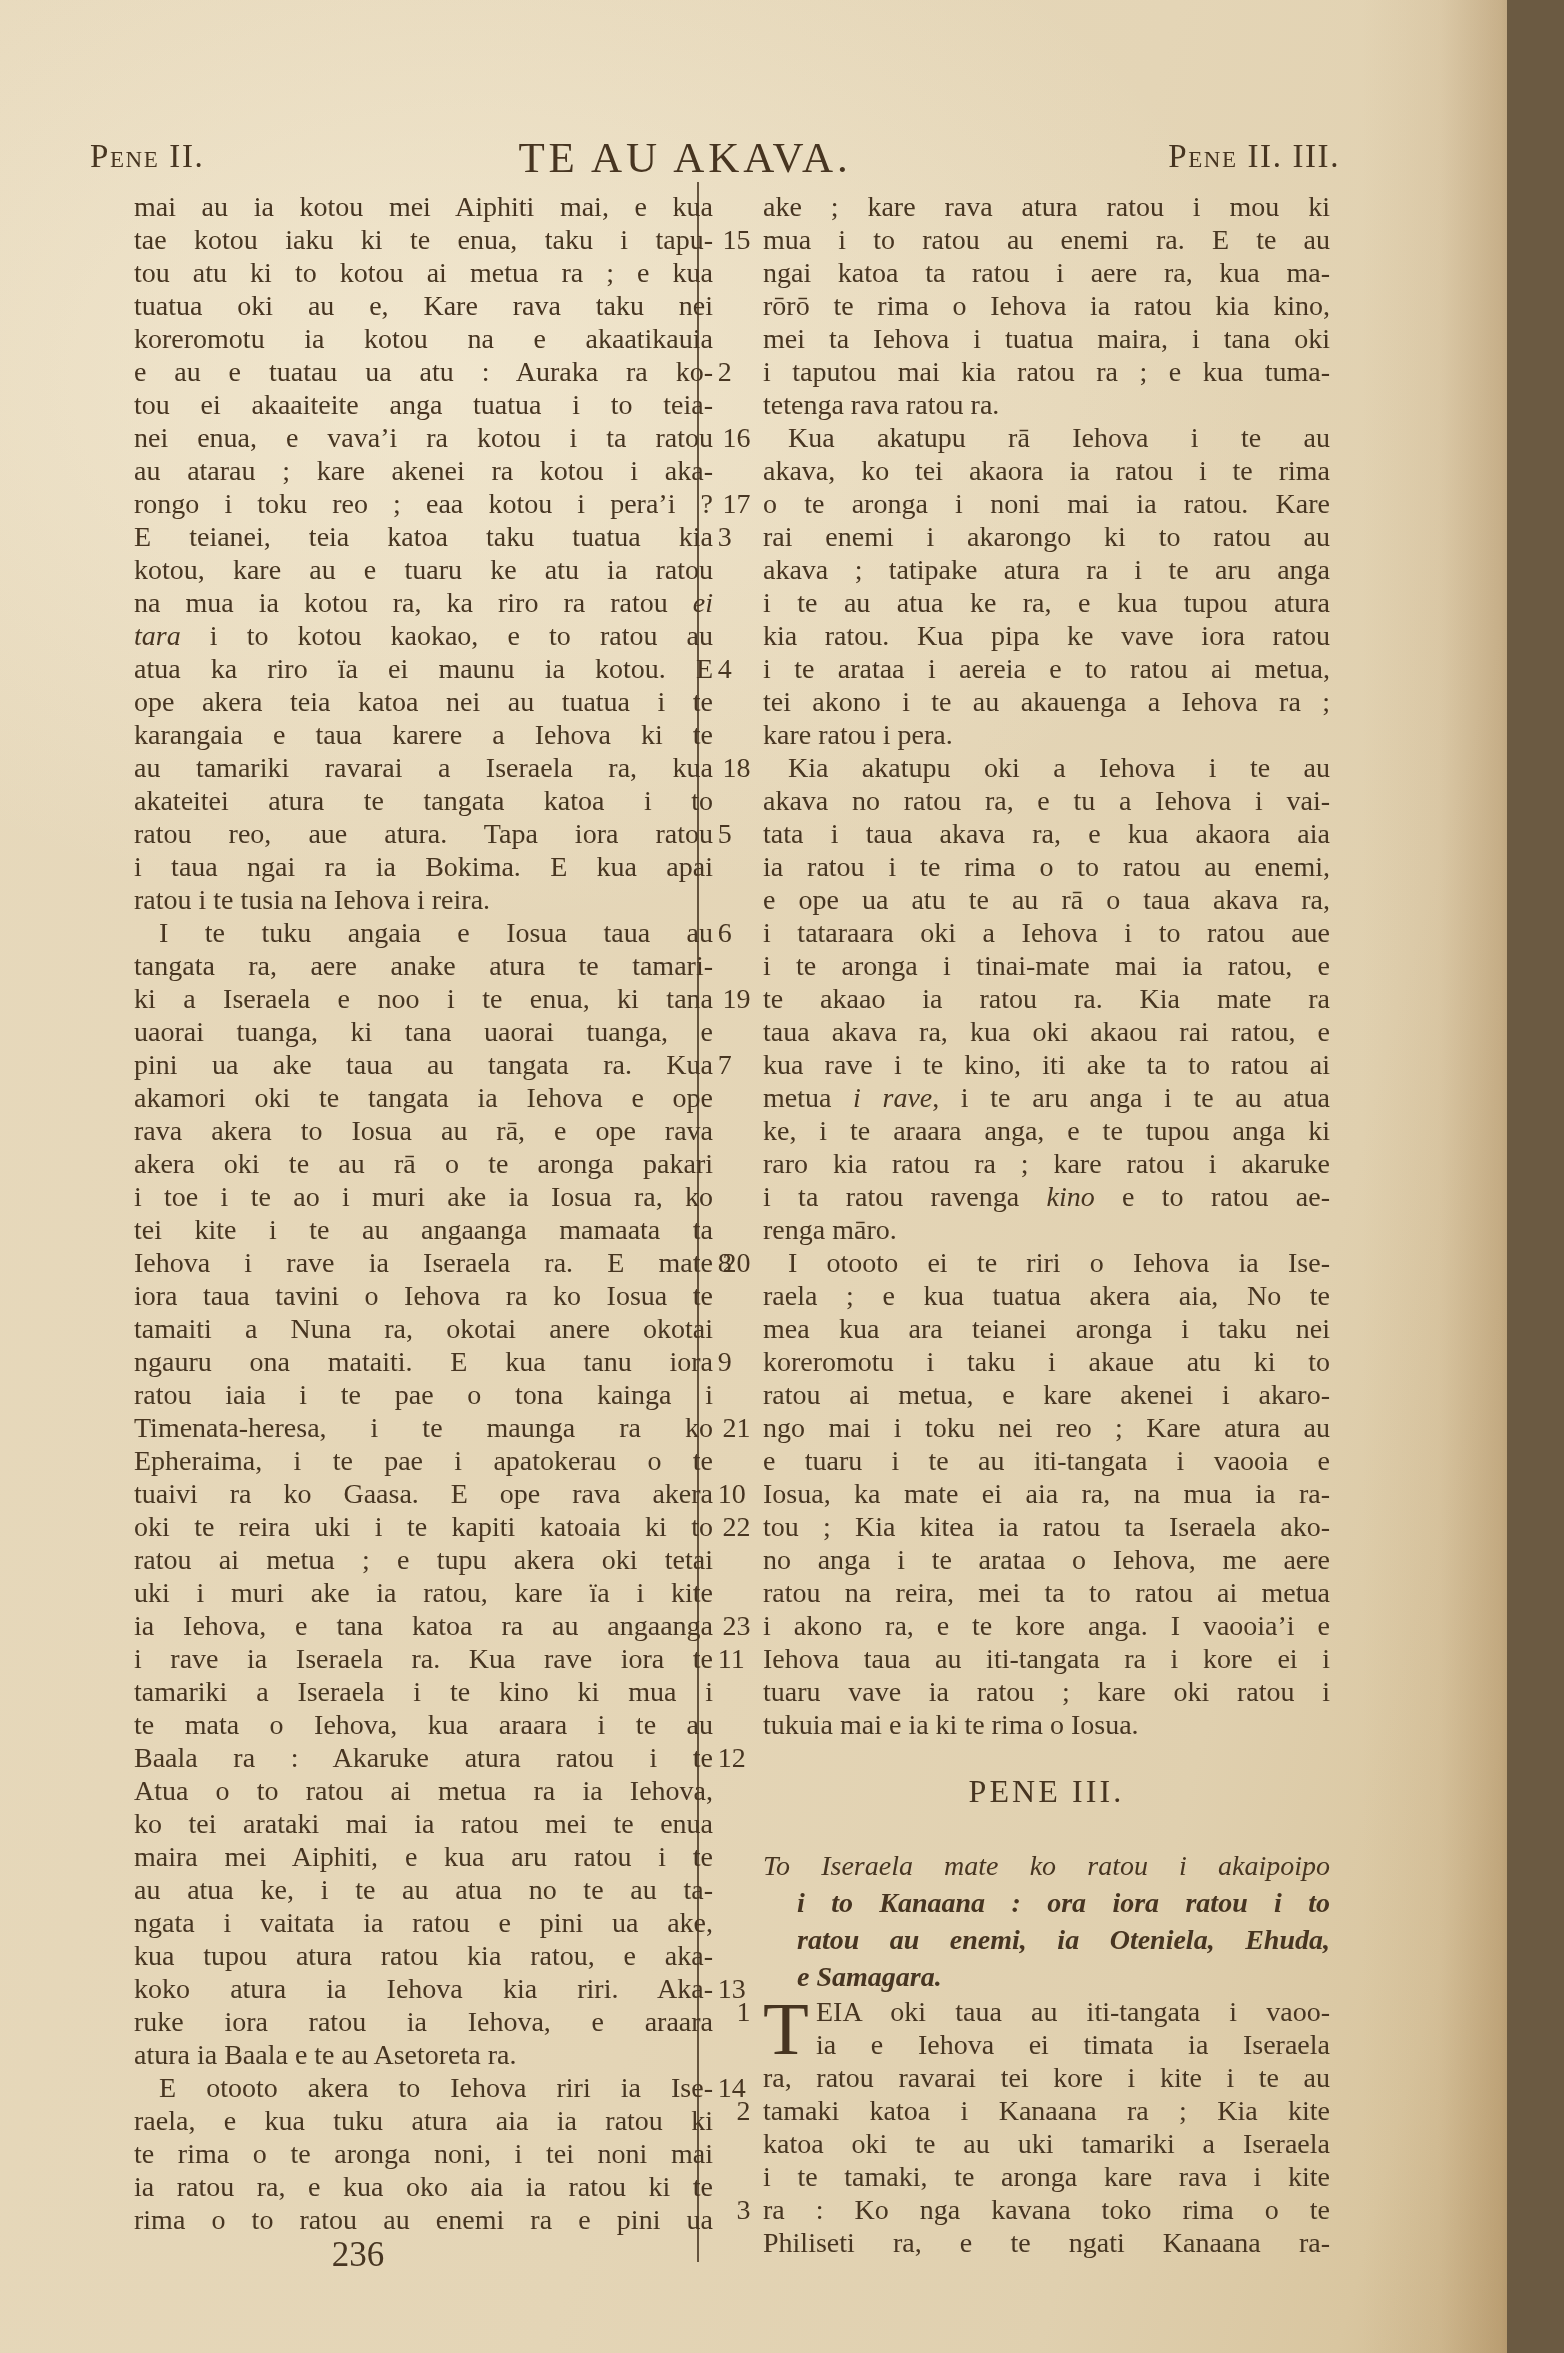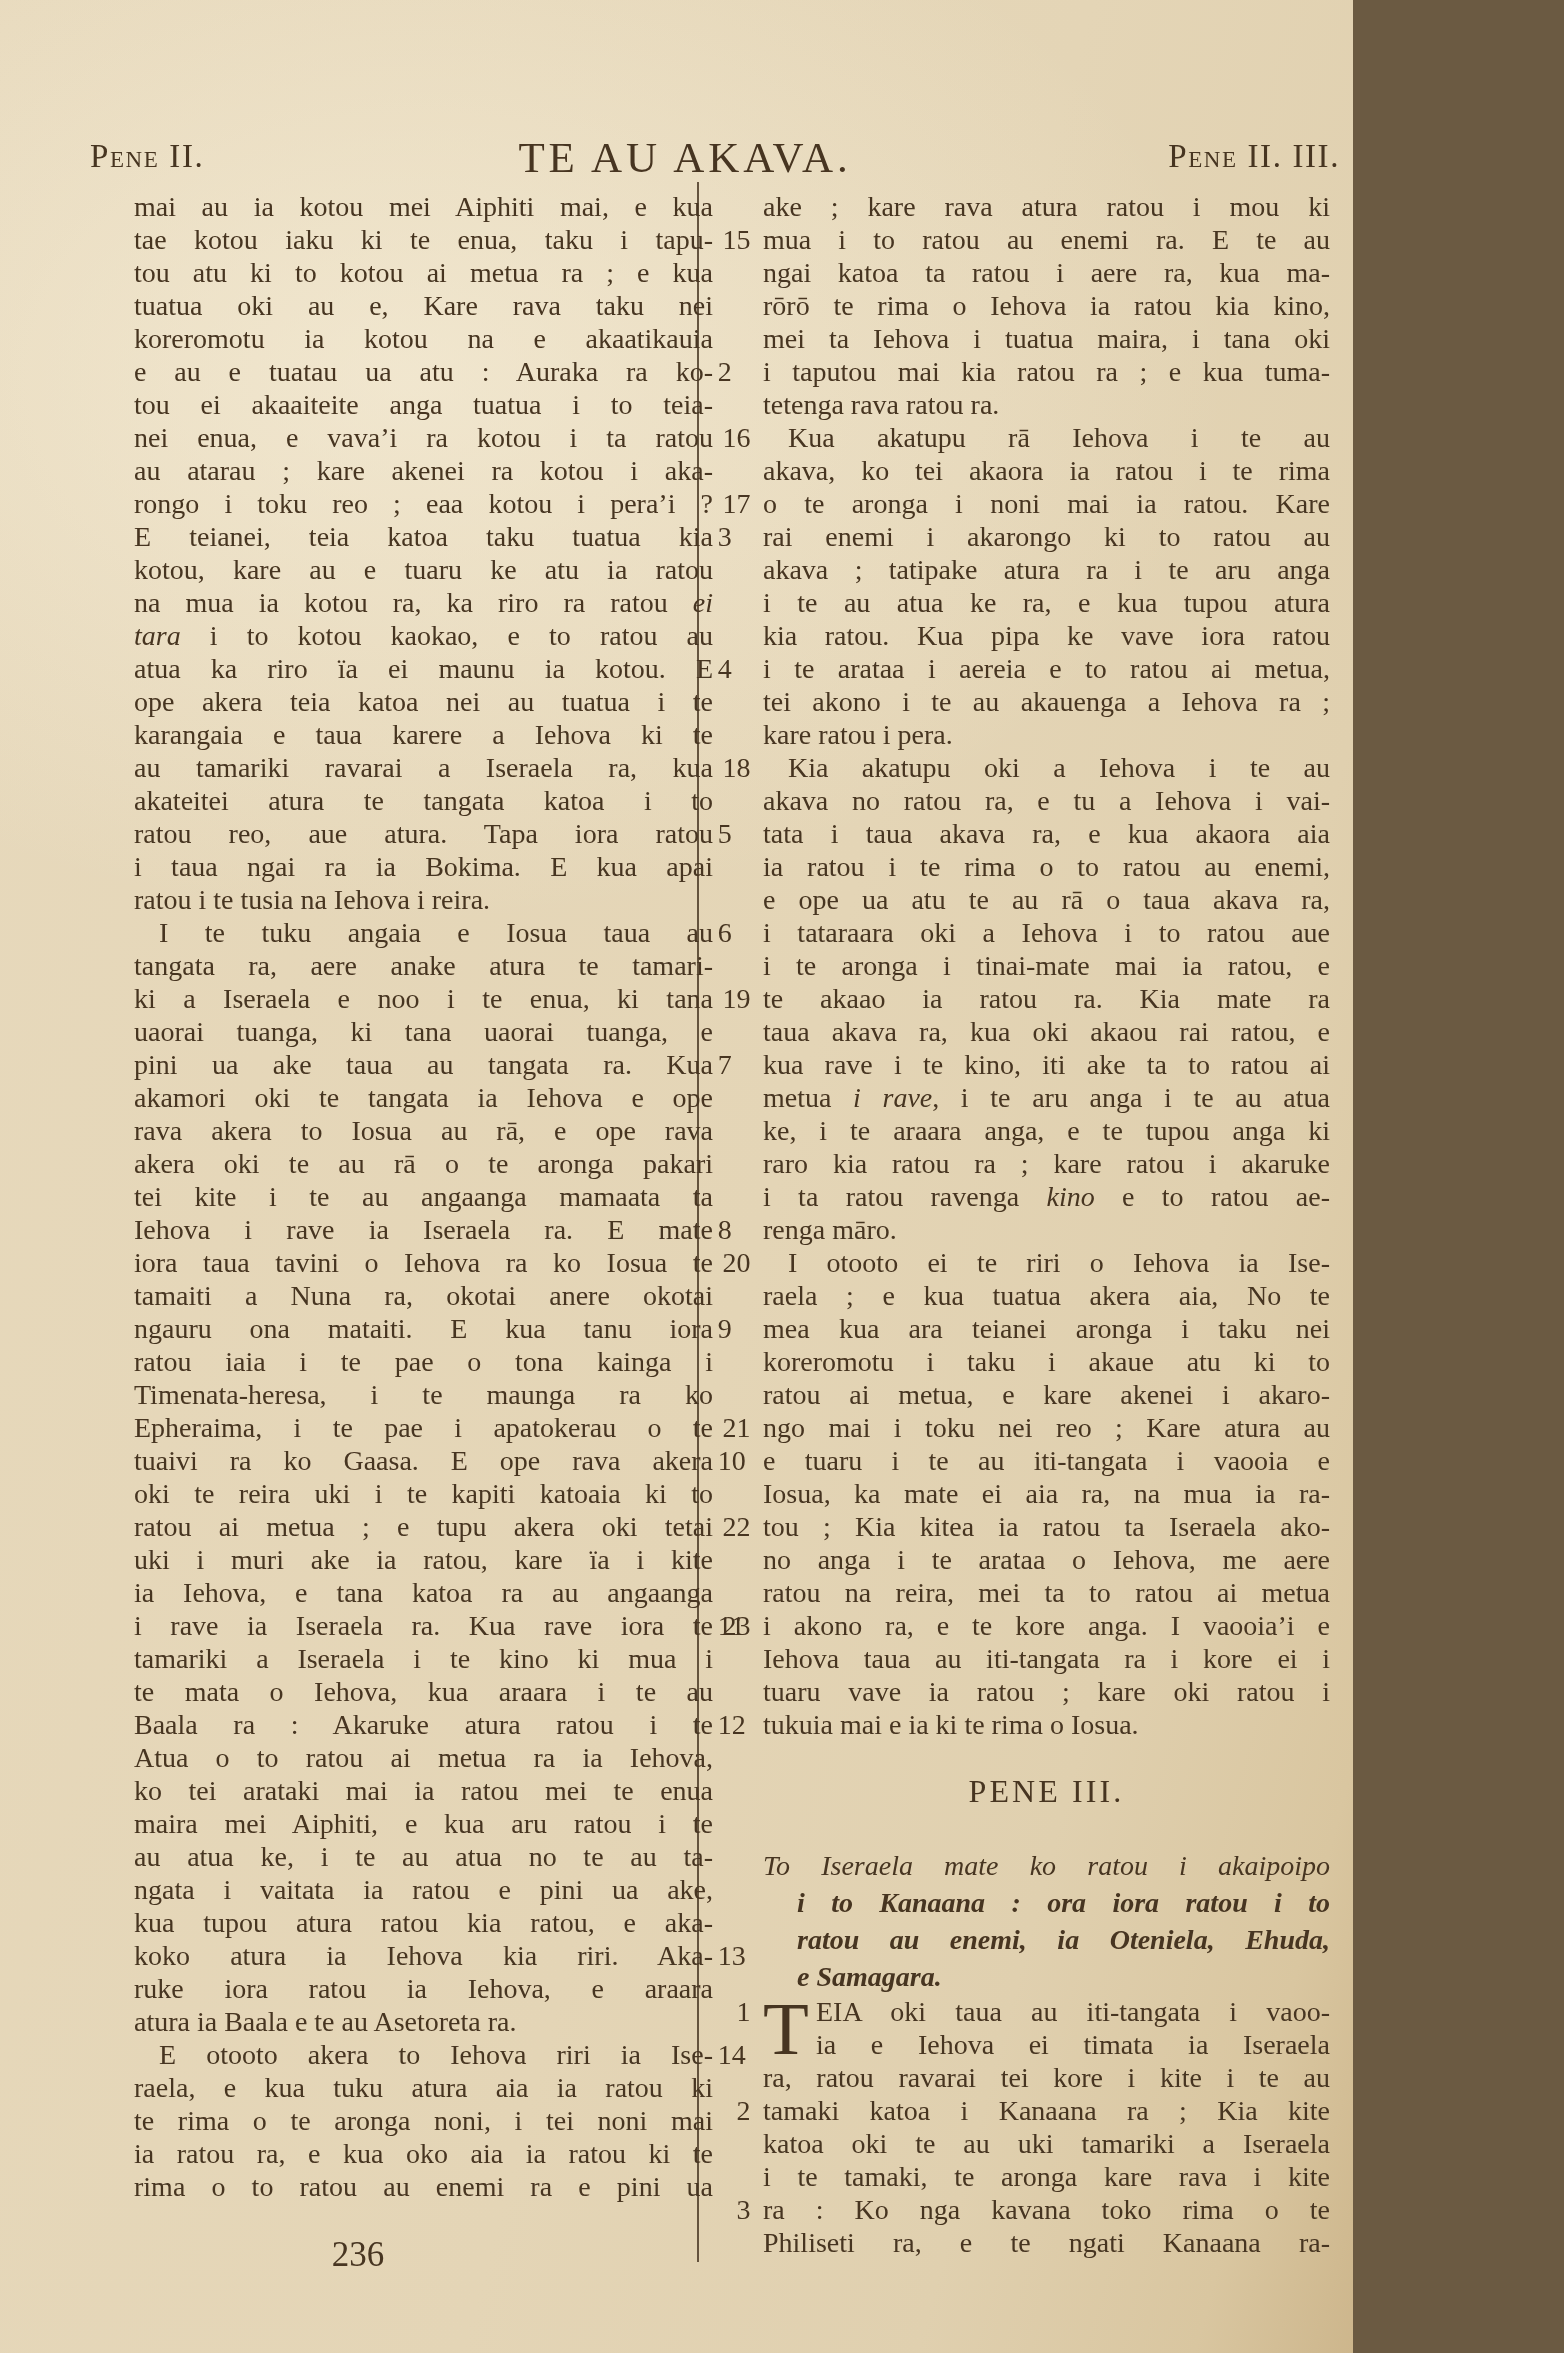--- a/index.html
+++ b/index.html
@@ -1,18 +1,18 @@
 <!DOCTYPE html>
 <html style="font-size:12.5px"><head>
 <meta charset="utf-8">
 <style>
   html,body{margin:0;padding:0;background:#6b5a42;}
   .page{
     position:relative;
-    width:1353px;height:2354px;
+    width:1507px;height:2354px;
     overflow:hidden;
     font-family:"Liberation Serif","DejaVu Serif",serif;
     color:#473521;
     background:
       radial-gradient(ellipse 1174px 782px at 30% 16%, rgba(250,243,224,0.55), rgba(250,243,224,0) 70%),
       linear-gradient(105deg,#e7d9bc 0%,#e4d5b6 55%,#e0d0af 78%,#d9c6a0 92%,#cdb68c 100%);
   }
   
   .hdr{position:absolute;top:138px;left:0;width:1565px;height:39px;}
   .hdr-left{position:absolute;left:90px;top:0;font-variant:small-caps;font-size:33px;letter-spacing:1.6px;}
@@ -183,20 +183,24 @@
       </div>
       <div class="line">
         <span class="ltext">rava akera to Iosua au rā, e ope rava</span>
         <span class="vnum"></span>
       </div>
       <div class="line">
         <span class="ltext">akera oki te au rā o te aronga pakari</span>
         <span class="vnum"></span>
       </div>
       <div class="line">
+        <span class="ltext">i toe i te ao i muri ake ia Iosua ra, ko</span>
+        <span class="vnum"></span>
+      </div>
+      <div class="line">
         <span class="ltext">tei kite i te au angaanga mamaata ta</span>
         <span class="vnum"></span>
       </div>
       <div class="line">
         <span class="ltext">Iehova i rave ia Iseraela ra. E mate</span>
         <span class="vnum">8</span>
       </div>
       <div class="line">
         <span class="ltext">iora taua tavini o Iehova ra ko Iosua te</span>
         <span class="vnum"></span>

